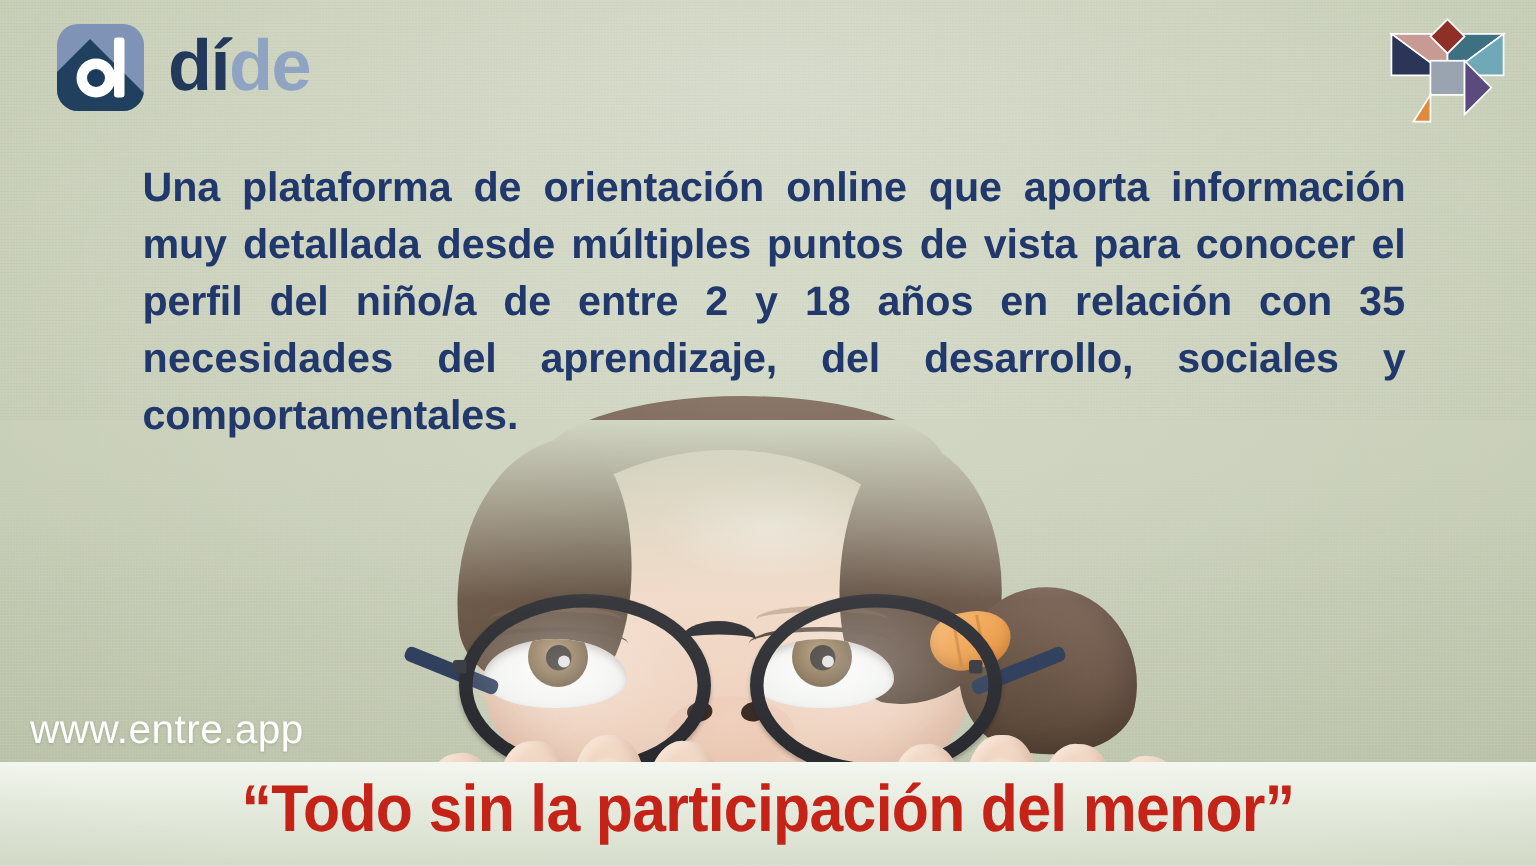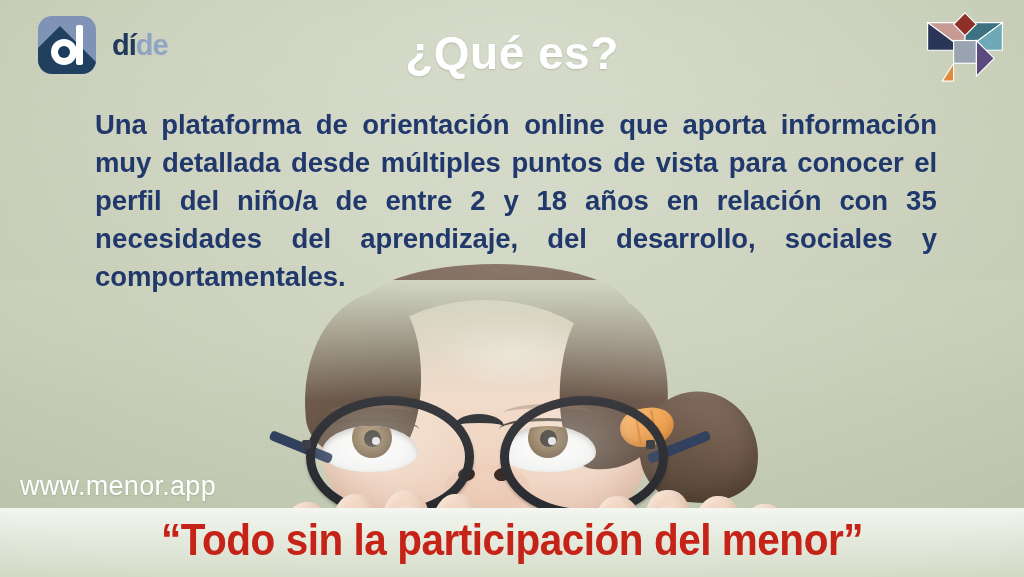--- a/index.html
+++ b/index.html
@@ -308,21 +308,21 @@
     background: #1d3b5c;
   }
   .logo-d .stem {
     position: absolute;
     right: 0; top: 0;
     width: 7px; height: 40px;
     background: #ffffff;
     border-radius: 2px;
   }
   .wordmark {
-    font-size: 29px;
+    font-size: 48px;
     font-weight: 700;
     letter-spacing: -1px;
     line-height: 1;
   }
   .wordmark .w-dark  { color: #23395b; }
   .wordmark .w-light { color: #8ea4c2; }
 
   
   .butterfly {
     position: absolute;
@@ -486,23 +486,22 @@
       <polygon points="50,52 4,18 4,52" fill="#2a3557" stroke="#ffffff" stroke-width="1.4"></polygon>
       <polygon points="96,18 50,18 50,52" fill="#3d7080" stroke="#ffffff" stroke-width="1.4"></polygon>
       <polygon points="96,18 96,52 50,52" fill="#6fa9b8" stroke="#ffffff" stroke-width="1.4"></polygon>
       <polygon points="50,6 64,20 50,34 36,20" fill="#8e2f28" stroke="#ffffff" stroke-width="1.4"></polygon>
       <rect x="36" y="40" width="28" height="28" fill="#9aa3b0" stroke="#ffffff" stroke-width="1.4"></rect>
       <polygon points="36,68 22,90 36,90" fill="#e08a3c" stroke="#ffffff" stroke-width="1.4"></polygon>
       <polygon points="64,40 86,62 64,84" fill="#5a4a7d" stroke="#ffffff" stroke-width="1.4"></polygon>
     </svg>
   </div>
 
-  <div class="headline">¿Qué es?</div>
 
   <div class="body-copy">
     <span>Una plataforma de </span><span class="u">orientación</span><span> online que aporta información muy detallada desde múltiples puntos de vista para conocer el perfil del niño/a de entre 2 y 18 años en relación con </span><span class="xb">35 necesidades</span><span> del </span><span class="u">aprendizaje</span><span>, </span><span class="u">del desarrollo</span><span>, </span><span class="u">sociales</span><span> y </span><span class="u">comportamentales</span><span>.</span>
   </div>
 
-  <div class="url">www.menor.app</div>
+  <div class="url">www.entre.app</div>
 
   <div class="tagline">“Todo sin la participación del menor”</div>
 
 </div>
 
 </body></html>

